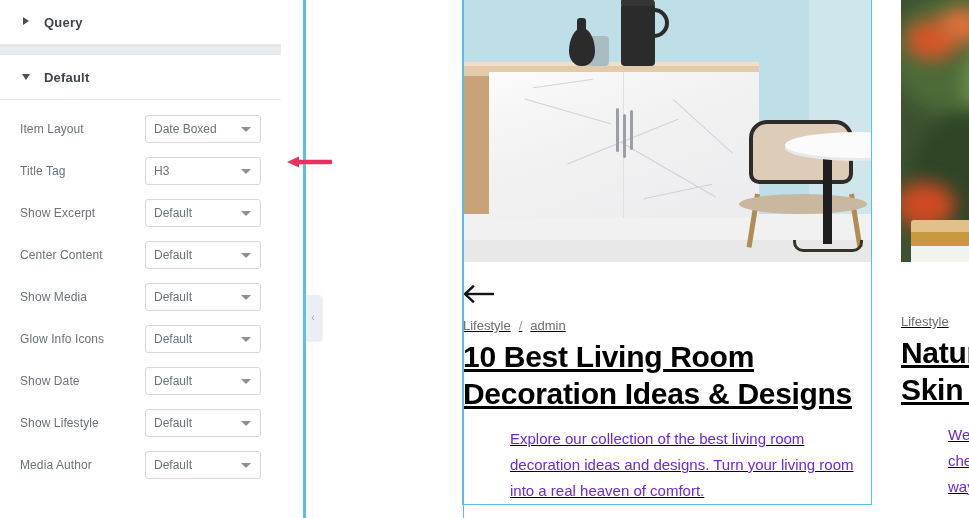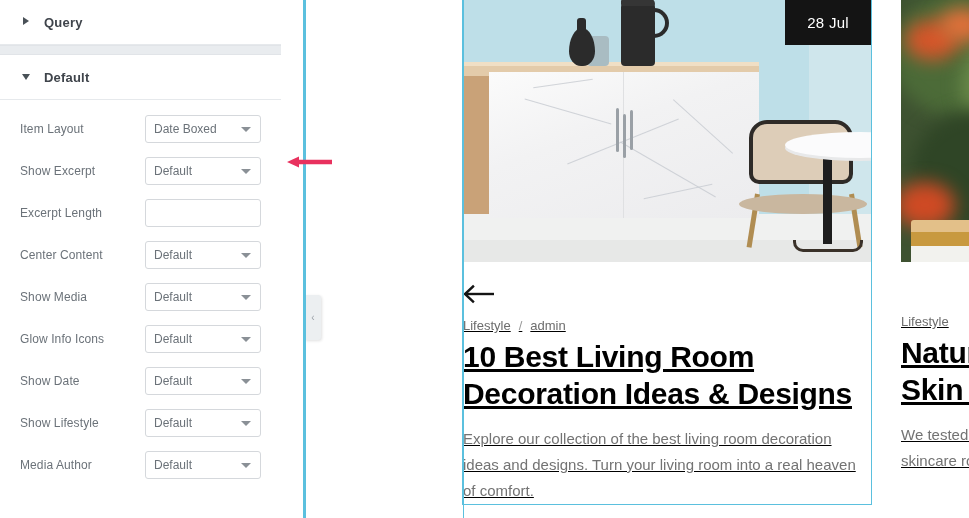--- a/index.html
+++ b/index.html
@@ -228,21 +228,22 @@
   }
   .post-meta .sep { margin: 0 8px; color: #9a9a9a; }
   .post-title {
     font-size: 30px; line-height: 1.22;
     font-weight: bold; color: #000000;
     letter-spacing: -0.3px;
     margin-bottom: 14px;
   }
   .post-excerpt {
     font-size: 15px; line-height: 1.72;
-    color: #737373;
+    color: #6d28d9;
+    margin-left: 47px;
   }
 </style>
 </head>
 <body>
 
 <div id="root">
 
   <div class="panel">
 
     <div class="section-head">
@@ -262,37 +263,40 @@
       <div class="ctrl-row">
         <div class="ctrl-label">Item Layout</div>
         <div class="ctrl-field">
           <div class="select-box">
             <span class="sel-value">Date Boxed</span>
             <span class="caret"></span>
           </div>
         </div>
       </div>
 
+      <div class="ctrl-row">
+        <div class="ctrl-label">Title Tag</div>
+        <div class="ctrl-field">
+          <div class="select-box">
+            <span class="sel-value">H3</span>
+            <span class="caret"></span>
+          </div>
+        </div>
+      </div>
 
       <div class="ctrl-row">
         <div class="ctrl-label">Show Excerpt</div>
         <div class="ctrl-field">
           <div class="select-box">
             <span class="sel-value">Default</span>
             <span class="caret"></span>
           </div>
         </div>
       </div>
 
-      <div class="ctrl-row">
-        <div class="ctrl-label">Excerpt Length</div>
-        <div class="ctrl-field">
-          <input class="text-box" type="text" value="" style="">
-        </div>
-      </div>
 
       <div class="ctrl-row">
         <div class="ctrl-label">Center Content</div>
         <div class="ctrl-field">
           <div class="select-box">
             <span class="sel-value">Default</span>
             <span class="caret"></span>
           </div>
         </div>
       </div>
@@ -390,21 +394,20 @@
             <div class="jug-lip"></div>
             <div class="jug-handle"></div>
             <div class="chair-back"></div>
             <div class="leg" style="left:292px;bottom:14px;height:54px;transform:rotate(9deg);"></div>
             <div class="leg" style="left:386px;bottom:14px;height:54px;transform:rotate(-9deg);"></div>
             <div class="chair-seat"></div>
             <div class="table-leg"></div>
             <div class="table-base"></div>
             <div class="table-top"></div>
           </div>
-          <div class="date-badge">28 Jul</div>
         </div>
 
         <div class="post-body">
           <svg class="back-arrow" width="32" height="20" viewBox="0 0 32 20">
             <path d="M2 10 L31 10" stroke="#141414" stroke-width="2.4" fill="none"></path>
             <path d="M10 2.5 L2 10 L10 17.5" stroke="#141414" stroke-width="2.4" fill="none" stroke-linecap="square" stroke-linejoin="miter"></path>
           </svg>
 
           <div class="post-meta">
             <span>Lifestyle</span><span class="sep">/</span><span>admin</span>

